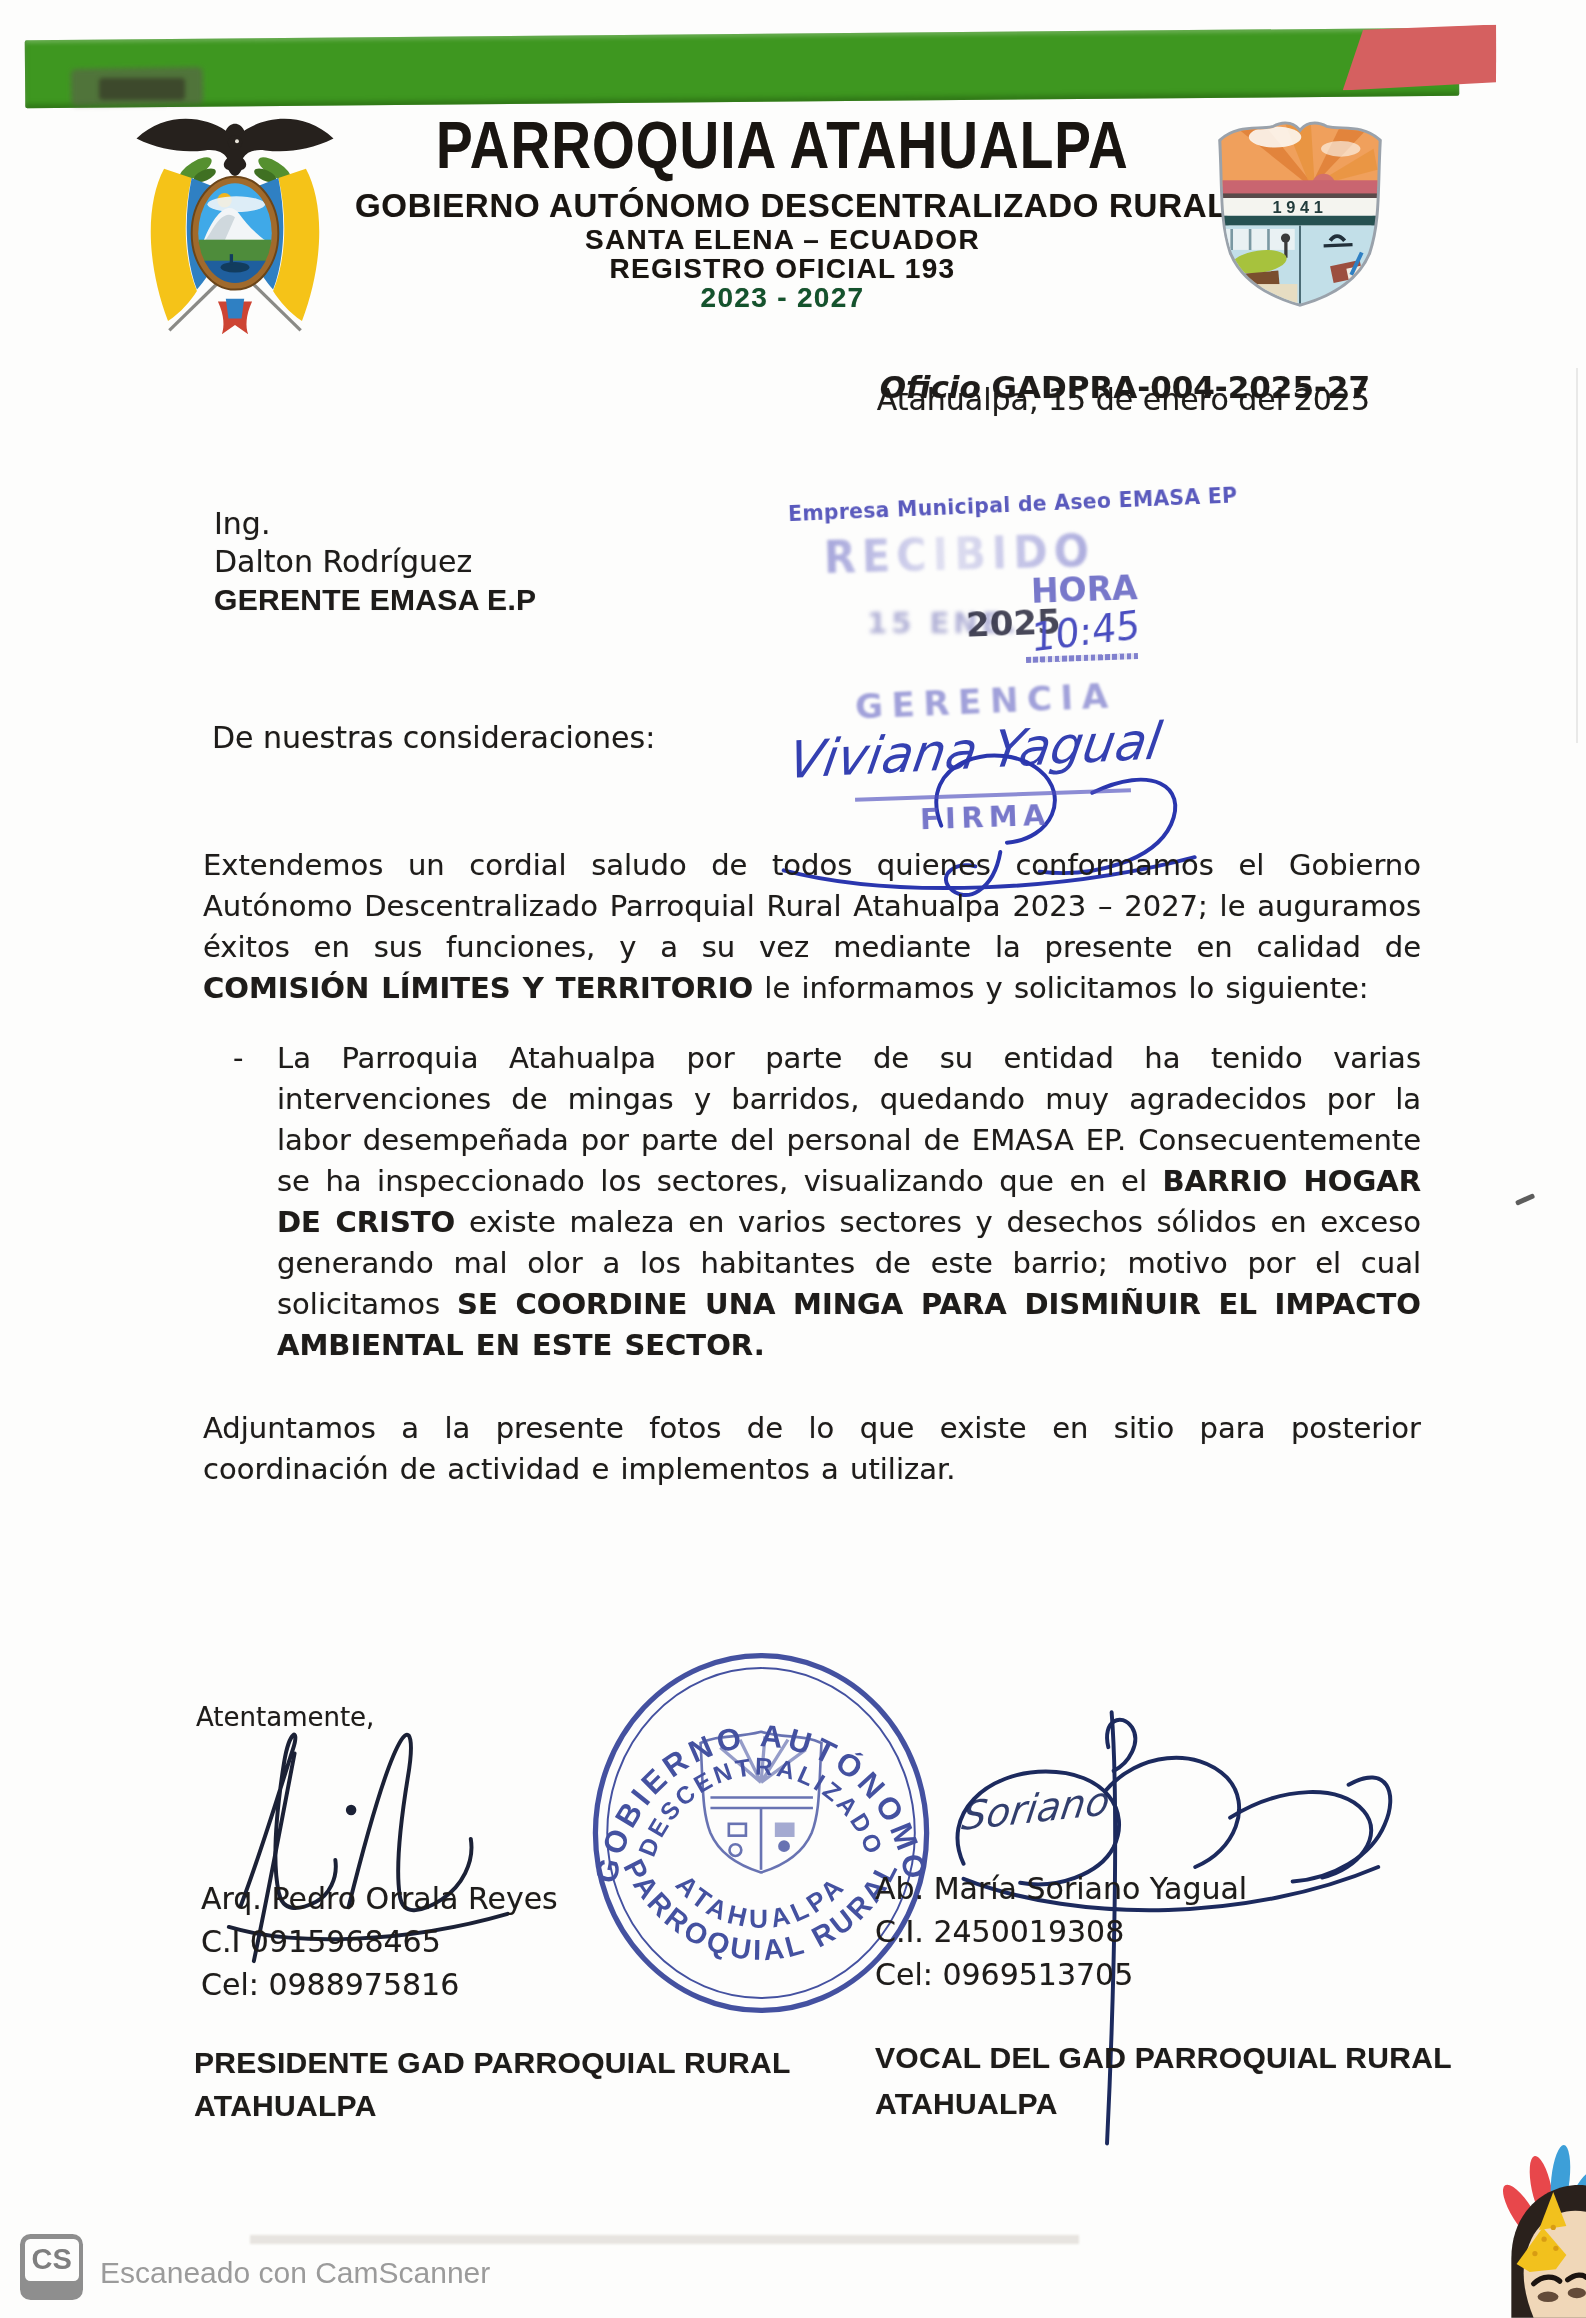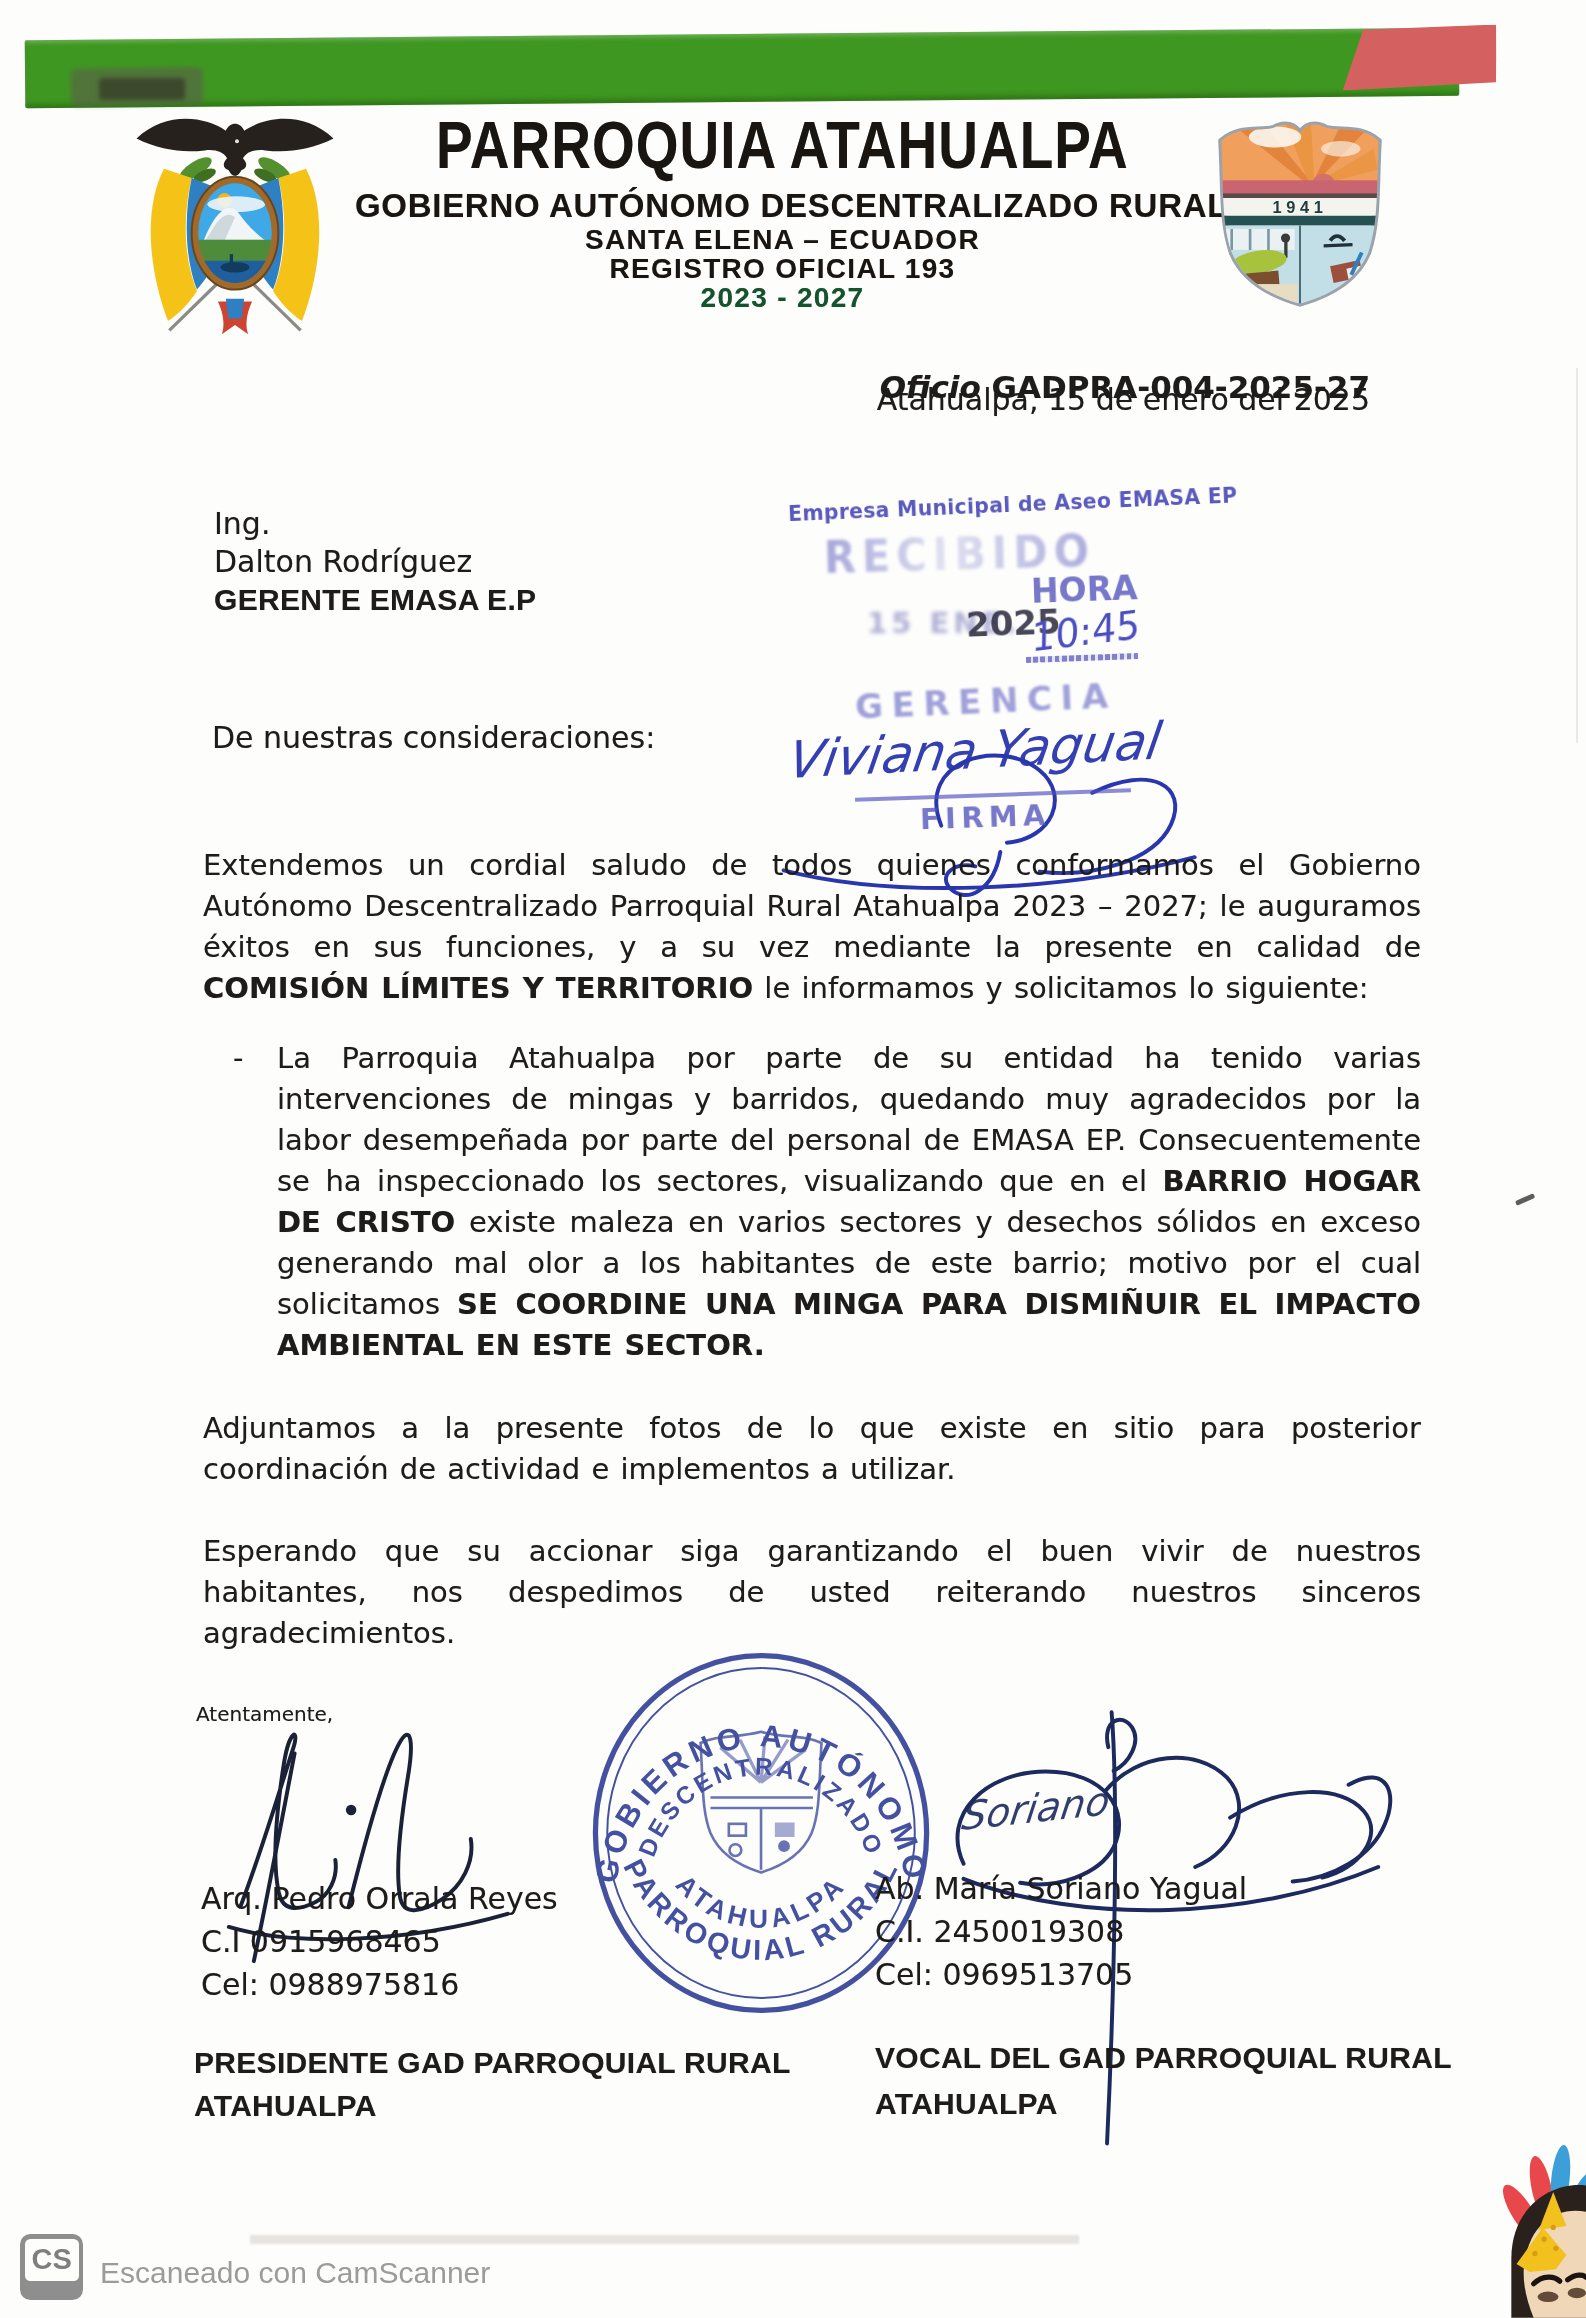--- a/index.html
+++ b/index.html
@@ -54,21 +54,21 @@
       transform:rotate(-2deg);filter:blur(0.5px);}
   
   .body-text{left:203px;top:845px;width:1218px;font-size:29px;line-height:41px;text-align:justify;word-spacing:2px;}
   .para{margin:0;}
   .p1{margin-bottom:29px;}
   .bullet-row{display:flex;margin-bottom:42px;}
   .bullet-dash{flex:none;width:74px;padding-left:30px;box-sizing:border-box;}
   .bullet-text{flex:1;text-align:justify;}
   .p2{margin-bottom:41px;}
   .b{font-weight:bold;}
-  .closing{left:196px;top:1702px;font-size:20px;}
+  .closing{left:196px;top:1702px;font-size:26px;}
   
   .sig-line{position:absolute;font-size:30px;white-space:nowrap;}
   .sig-bold{font-family:Liberation Sans, sans-serif;font-weight:bold;font-size:30px;letter-spacing:0.3px;margin-top:40px;}
   
   .cs-logo{left:20px;top:2234px;width:63px;height:66px;background:#8e8e8e;border-radius:10.5px;}
   .cs-inner{position:absolute;left:4.6px;top:4.6px;width:54px;height:42px;background:#fdfdfc;border-radius:5.3px;
       display:flex;align-items:center;justify-content:center;font-family:"Liberation Sans",sans-serif;
       font-weight:bold;font-size:29px;color:#7f7f7f;}
   .cs-text{left:100px;top:2256px;font-size:30px;color:#9b9b9b;font-family:"Liberation Sans",sans-serif;}
   .pre-footer-streak{left:250px;top:2235px;width:829px;height:9.2px;background:rgba(175,165,150,.28);filter:blur(1.3px);}
@@ -201,21 +201,20 @@
 
   <div class="abs salutation soft">De nuestras consideraciones:</div>
 
   <div class="abs body-text soft">
     <p class="para p1"><span>Extendemos un cordial saludo de todos quienes conformamos el Gobierno Autónomo Descentralizado Parroquial Rural Atahualpa 2023 – 2027; le auguramos éxitos en sus funciones, y a su vez mediante la presente en calidad de </span><span class="b">COMISIÓN LÍMITES Y TERRITORIO</span><span> le informamos y solicitamos lo siguiente:</span></p>
     <div class="bullet-row">
       <span class="bullet-dash">-</span>
       <div class="bullet-text"><span>La Parroquia Atahualpa por parte de su entidad ha tenido varias intervenciones de mingas y barridos, quedando muy agradecidos por la labor desempeñada por parte del personal de EMASA EP. Consecuentemente se ha inspeccionado los sectores, visualizando que en el </span><span class="b">BARRIO HOGAR DE CRISTO</span><span> existe maleza en varios sectores y desechos sólidos en exceso generando mal olor a los habitantes de este barrio; motivo por el cual solicitamos </span><span class="b">SE COORDINE UNA MINGA PARA DISMIÑUIR EL IMPACTO AMBIENTAL EN ESTE SECTOR.</span></div>
     </div>
     <p class="para p2"><span>Adjuntamos a la presente fotos de lo que existe en sitio para posterior coordinación de actividad e implementos a utilizar.</span></p>
-    <p class="para p3"><span>Esperando que su accionar siga garantizando el buen vivir de nuestros habitantes, nos despedimos de usted reiterando nuestros sinceros agradecimientos.</span></p>
   </div>
 
   <div class="abs closing soft">Atentamente,</div>
 
   <svg class="abs" style="left:579px;top:1641px;" width="368" height="388" viewBox="0 0 560 590" opacity=".88">
     <g fill="none" stroke="#2b3a94" stroke-width="8">
       <ellipse cx="277" cy="292" rx="252" ry="270"></ellipse>
       <ellipse cx="277" cy="292" rx="234" ry="251" stroke-width="3"></ellipse>
     </g>
     <defs>

